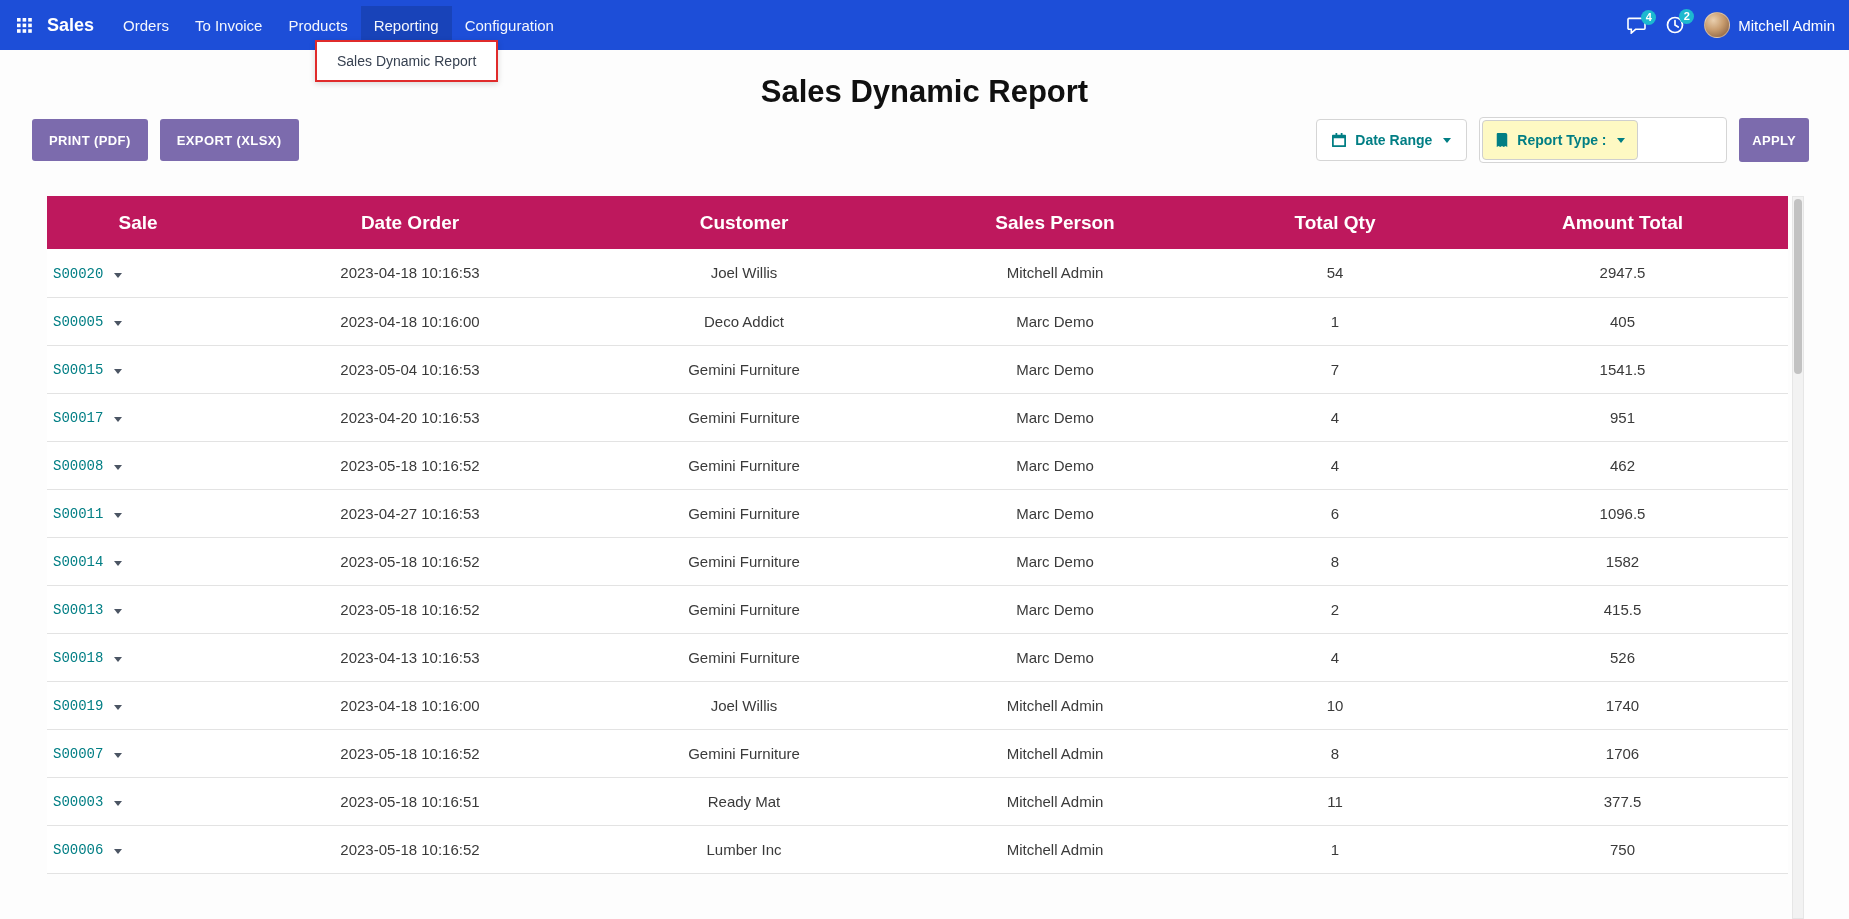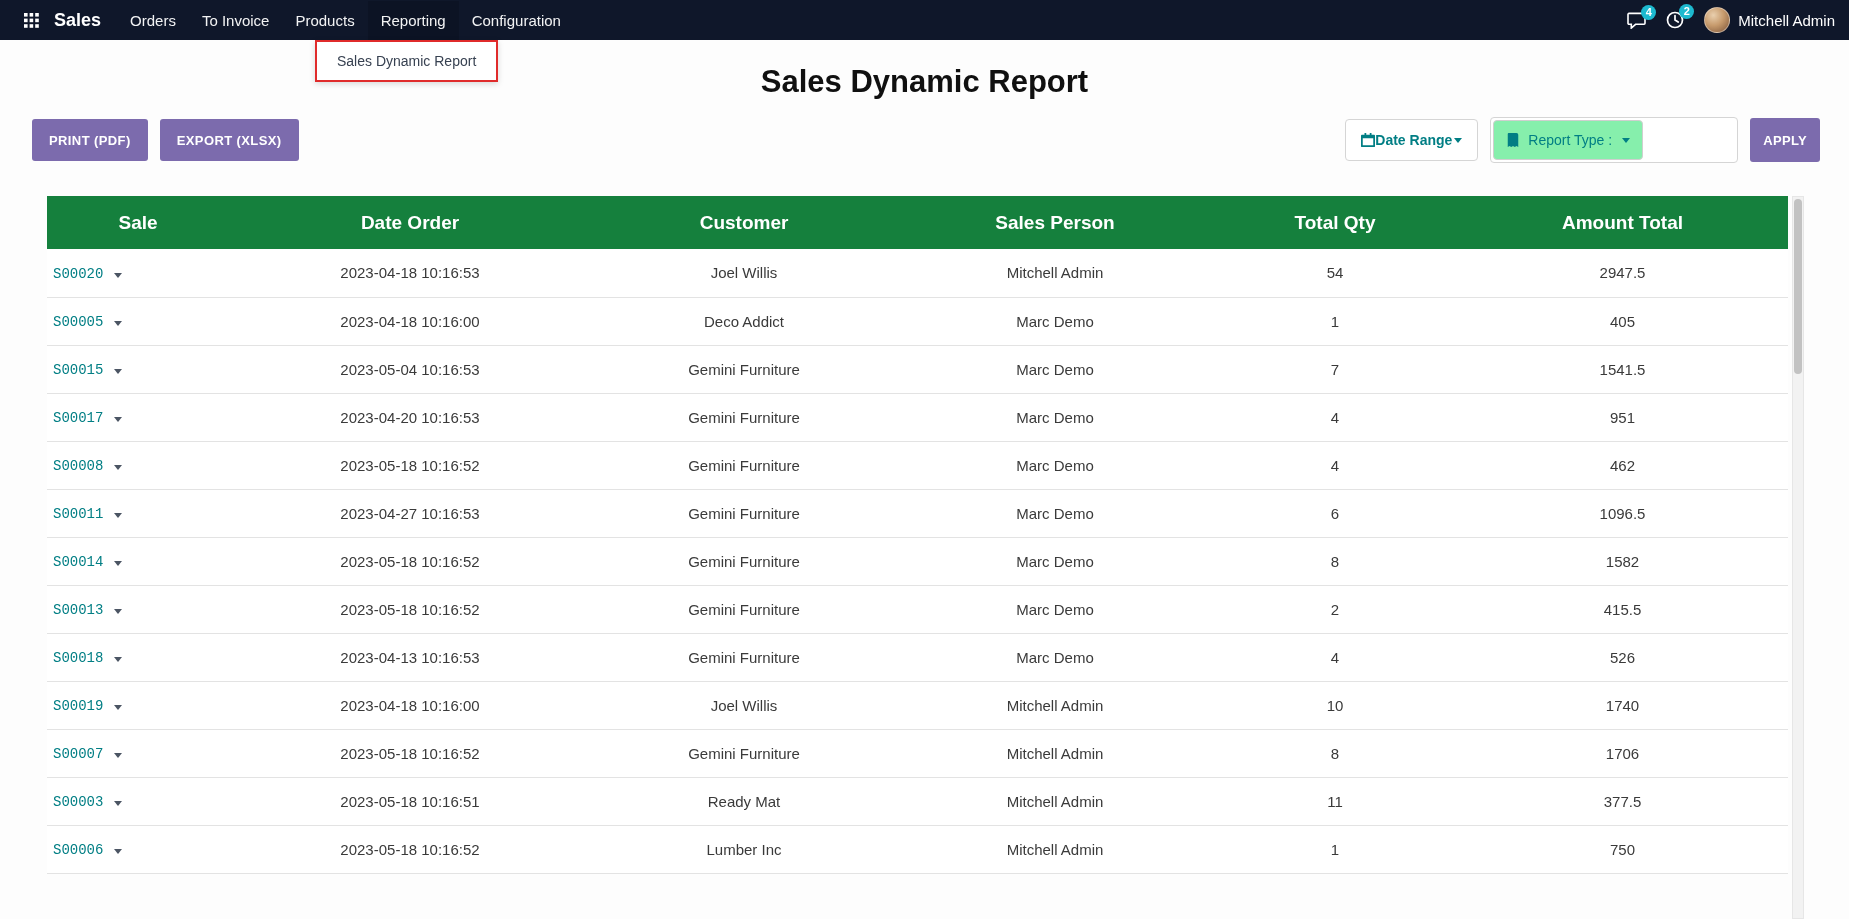--- a/index.html
+++ b/index.html
@@ -8,23 +8,23 @@
     width:1849px; height:919px;
     font-family:"Liberation Sans", sans-serif;
     background:#fdfdfd;
     overflow:hidden;
     position:relative;
     color:#333;
   }
 
   
   .navbar {
-    height:40px; background:#0f172a;
+    height:50px; background:#1d4ed8;
     display:flex; align-items:center;
-    color:#fff; padding:0 14px 0 15px;
+    color:#fff; padding:0 14px 0 8px;
     position:relative; z-index:5;
   }
   .apps-btn { display:flex; align-items:center; padding:0 9px; cursor:pointer; }
   .brand { font-size:18px; font-weight:600; margin:0 16px 0 6px; cursor:pointer; }
   .nav-item {
     font-size:15px; line-height:39px; padding:0 13px;
     color:rgba(255,255,255,.95); cursor:pointer; white-space:nowrap;
   }
   .nav-item.active { background:rgba(0,0,0,.14); }
   .nav-right { margin-left:auto; display:flex; align-items:center; gap:20px; }
@@ -58,67 +58,67 @@
   }
 
   
   .page-title {
     margin:24px 0 0 0; text-align:center;
     font-size:31px; font-weight:bold; color:#101010;
   }
 
   
   .toolbar {
-    position:absolute; top:117px; left:32px; right:29px;
+    position:absolute; top:117px; left:32px; right:40px;
     display:flex; align-items:center; height:46px;
   }
   .btn {
     border:none; border-radius:3px; cursor:pointer;
     font-family:"Liberation Sans", sans-serif;
   }
   .btn-purple {
     background:#7c6bad; color:#fff;
     font-size:13px; font-weight:bold; letter-spacing:.4px;
     height:42px; padding:0 17px; margin-right:12px;
   }
   .toolbar-right { margin-left:auto; display:flex; align-items:center; gap:12px; }
   .btn-outline {
     background:#fff; border:1px solid #d5d5d5; border-radius:4px;
-    height:42px; display:flex; align-items:center; gap:0;
+    height:42px; display:flex; align-items:center; gap:9px;
     padding:0 15px; color:#017e84; font-size:14px; font-weight:bold;
     cursor:pointer;
   }
   .report-group {
     border:1px solid #d5d5d5; border-radius:4px;
     height:46px; width:248px; background:#fff;
     display:flex; align-items:center; padding:2px;
   }
   .report-btn {
-    background:#86efac; border:1px solid #cfcfcf; border-radius:4px;
+    background:#fef9c3; border:1px solid #cfcfcf; border-radius:4px;
     height:40px; display:flex; align-items:center; gap:8px;
-    padding:0 12px; color:#017e84; font-size:14px; font-weight:normal;
+    padding:0 12px; color:#017e84; font-size:14px; font-weight:bold;
     cursor:pointer;
   }
   .btn-apply {
     background:#7c6bad; color:#fff;
     font-size:13px; font-weight:bold; letter-spacing:.3px;
     height:44px; padding:0 13px; border-radius:3px;
   }
   .caret {
     display:inline-block; width:0; height:0;
     border-left:4px solid transparent; border-right:4px solid transparent;
     border-top:5px solid currentColor;
     vertical-align:middle; margin-left:2px;
   }
 
   
   .table-wrap { position:absolute; top:196px; left:47px; width:1741px; }
   table { width:1741px; border-collapse:collapse; table-layout:fixed; background:#fff; }
   thead th {
-    background:#15803d; color:#fff;
+    background:#be185d; color:#fff;
     font-size:19px; font-weight:bold;
     height:53px; text-align:center;
   }
   tbody td {
     height:48px; background:#fff;
     border-bottom:1px solid #e3e3e3;
     font-size:15px; color:#3a3a3a; text-align:center;
     overflow:hidden; white-space:nowrap;
   }
   td.c-sale { text-align:left; padding-left:6px; }

